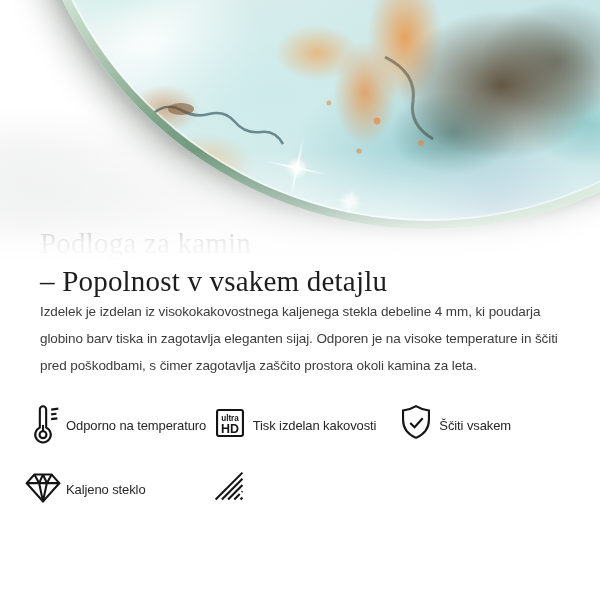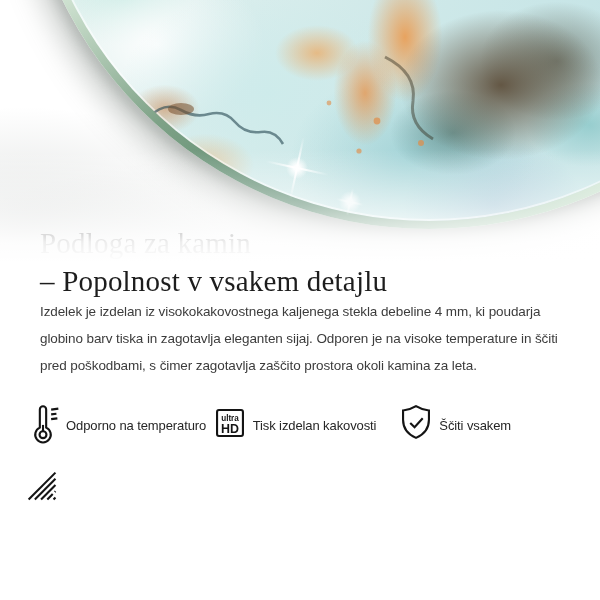--- a/index.html
+++ b/index.html
@@ -145,20 +145,29 @@
     <div class="feature">
       <div class="icon-wrap">
         <svg width="46" height="46" viewBox="0 0 48 48">
           <path class="ico" d="M24 6.5 C28 9 33 10.5 37.5 11 v9.5 c0 9 -5.5 15.5 -13.5 19 c-8 -3.5 -13.5 -10 -13.5 -19 V11 C15 10.5 20 9 24 6.5 Z"></path>
           <path class="ico" d="M18 24 l4.5 4.5 L31 19" stroke-width="2.4"></path>
         </svg>
       </div>
       <div class="label">Ščiti vsakem</div>
     </div>
 
+    <div class="feature">
+      <div class="icon-wrap">
+        <svg width="46" height="46" viewBox="0 0 48 48">
+          <path class="ico" d="M15 11 H33 L41 20 L24 39 L7 20 Z" stroke-linejoin="miter"></path>
+          <path class="ico" d="M7 20 H41 M15 11 L20 20 M24 11 L20 20 M24 11 L28 20 M33 11 L28 20 M20 20 L24 39 M28 20 L24 39" stroke-width="1.7"></path>
+        </svg>
+      </div>
+      <div class="label">Kaljeno steklo</div>
+    </div>
 
     <div class="feature">
       <div class="icon-wrap">
         <svg width="46" height="46" viewBox="0 0 48 48">
           <line class="ico" x1="9" y1="37" x2="37" y2="9" stroke-width="3.6"></line>
           <line class="ico" x1="15.5" y1="37" x2="37" y2="15.5" stroke-width="3.6"></line>
           <line class="ico" x1="22" y1="37" x2="37" y2="22" stroke-width="3.6"></line>
           <line class="ico" x1="28.5" y1="37" x2="37" y2="28.5" stroke-width="3.6" stroke-dasharray="8 3"></line>
           <line class="ico" x1="35" y1="37" x2="37" y2="35" stroke-width="3.6" stroke-dasharray="5 3"></line>
         </svg>

